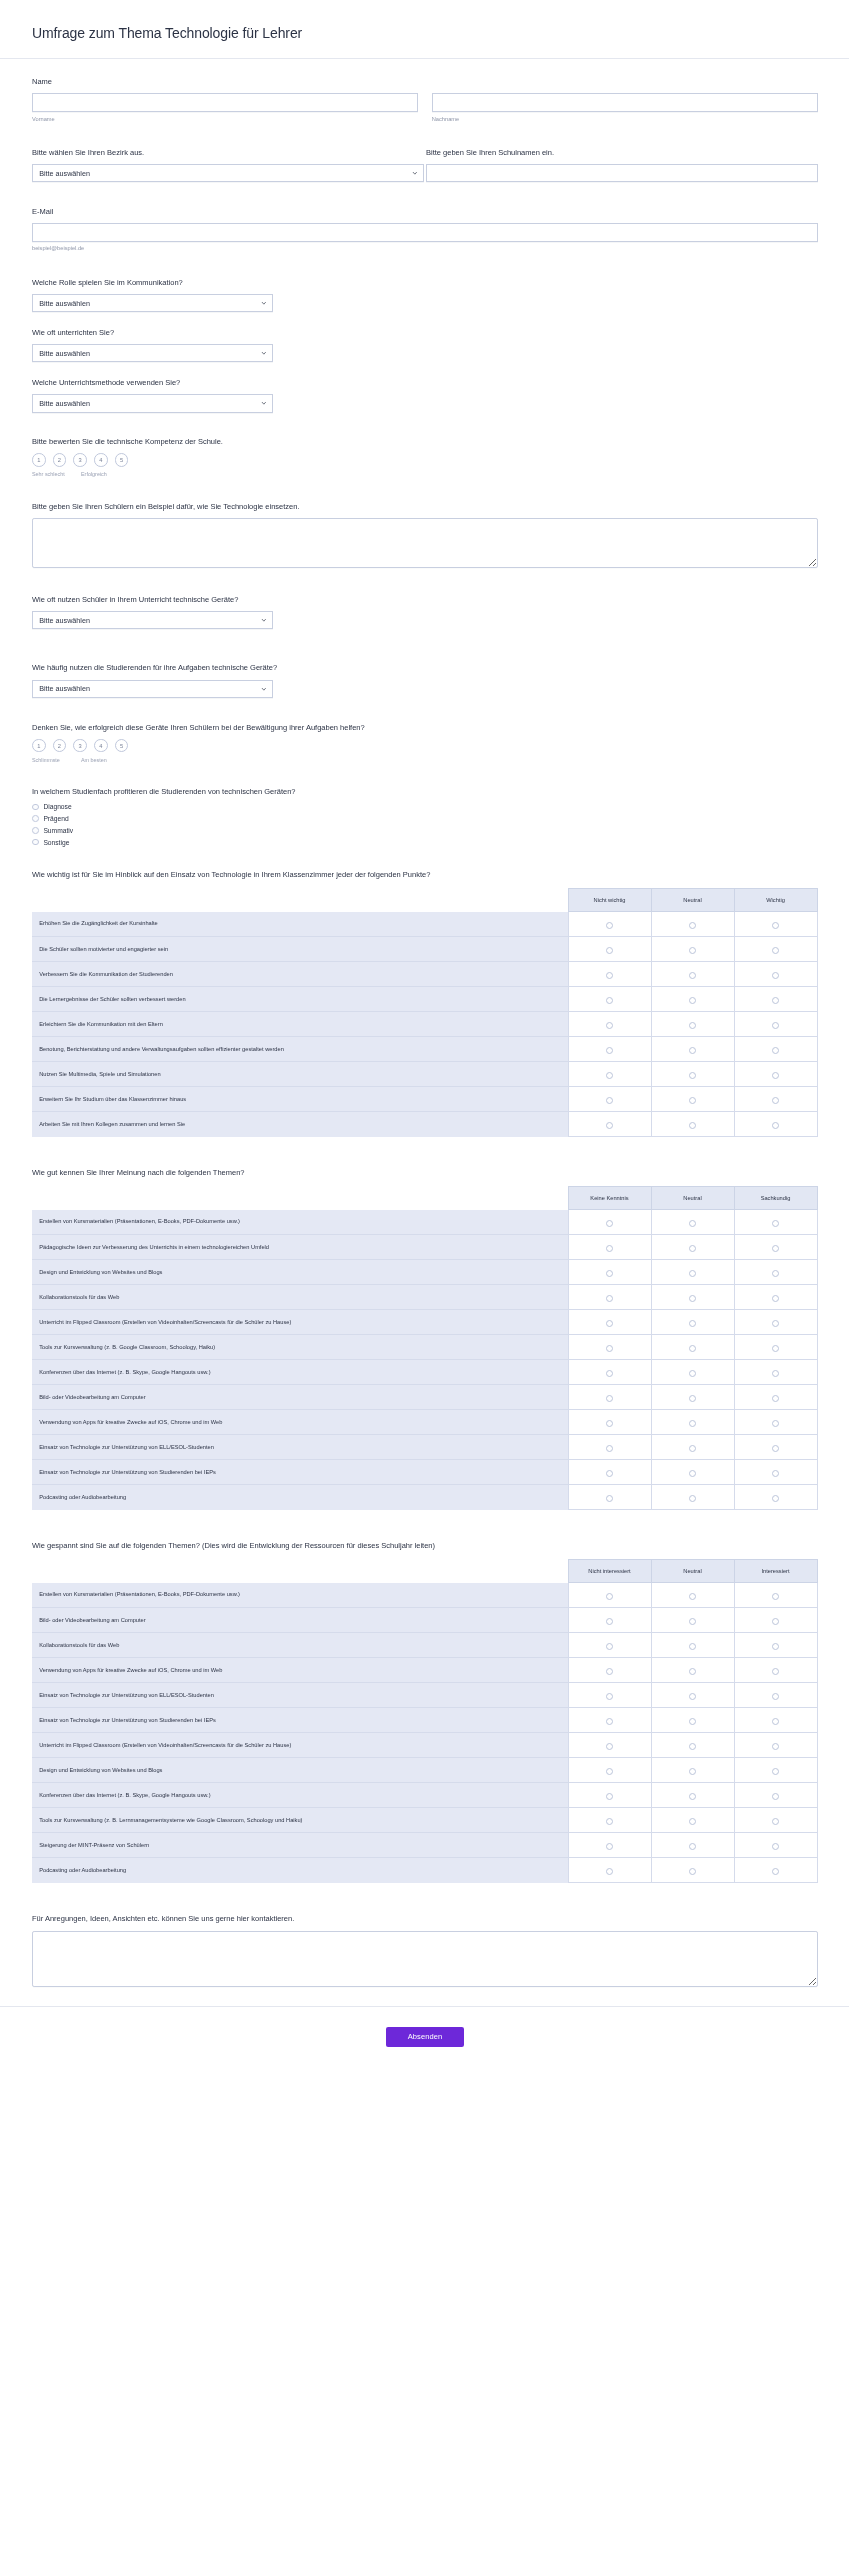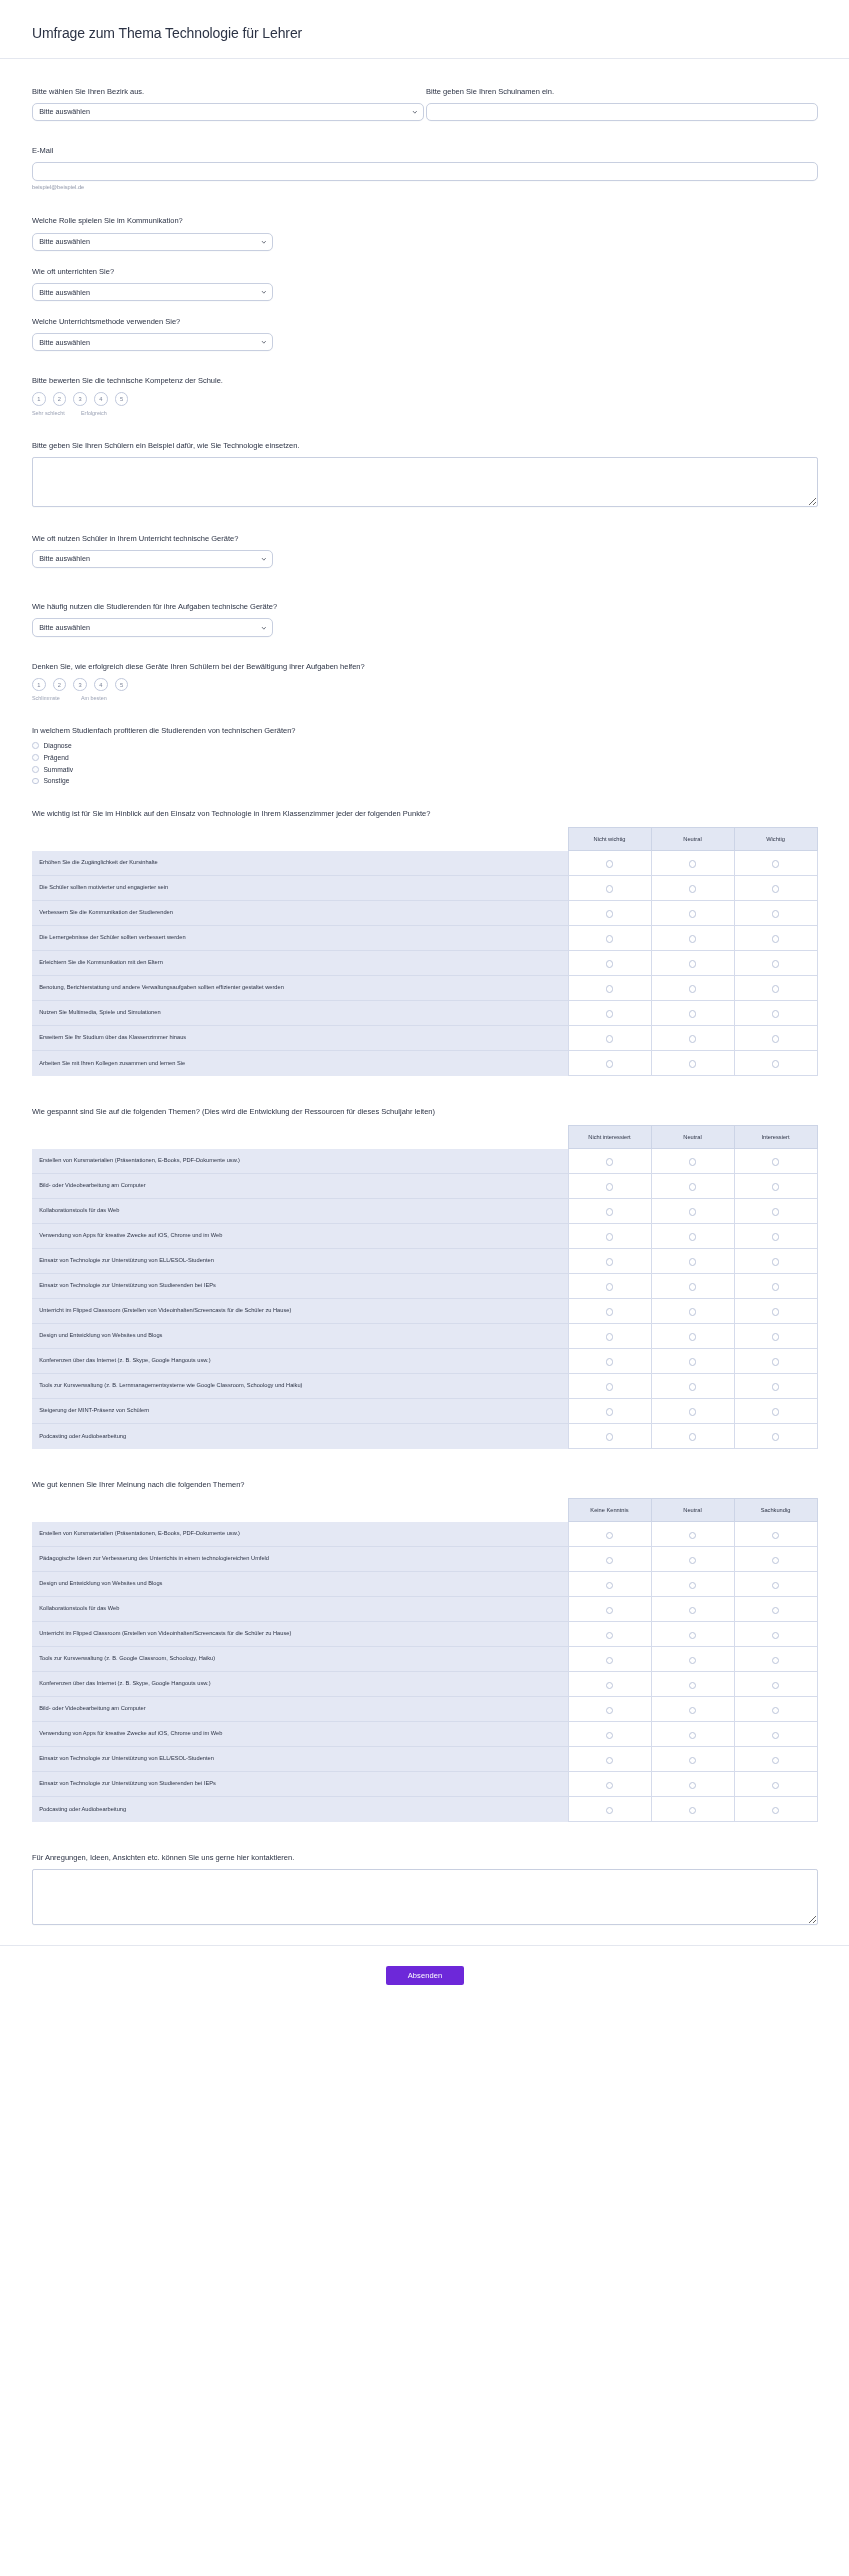--- a/index.html
+++ b/index.html
@@ -44,21 +44,21 @@
     color: #8f96a9;
     margin-top: 3.6px;
     display: block;
     line-height: 1.3;
   }
 
   .txt-input, .sel-input {
     width: 100%;
     height: 18.6px;
     border: 0.5px solid #c8cfe0;
-    border-radius: 5px;
+    border-radius: 0;
     background: #fff;
     font-family: "Liberation Sans", sans-serif;
     font-size: 7.2px;
     color: #2c3345;
     padding: 0 6.2px;
     outline: none;
     box-shadow: 0 0.5px 0.5px rgba(60,70,100,0.05);
   }
   .txt-input::placeholder { color: #b9c0d2; }
 
@@ -232,20 +232,33 @@
 <body>
 
 <div class="page">
 
   <div class="form-header">
     <h1 class="form-title">Umfrage zum Thema Technologie für Lehrer</h1>
   </div>
 
   <div class="form-body">
 
+    <div class="q-block">
+      <span class="q-label">Name</span>
+      <div class="name-grid">
+        <div>
+          <input class="txt-input" type="text" value="" placeholder="" style="">
+          <span class="sublabel">Vorname</span>
+        </div>
+        <div>
+          <input class="txt-input" type="text" value="" placeholder="" style="">
+          <span class="sublabel">Nachname</span>
+        </div>
+      </div>
+    </div>
 
     <div class="gap-lg"></div>
 
     <div class="q-block row2">
       <div class="col">
         <span class="q-label">Bitte wählen Sie Ihren Bezirk aus.</span>
         <div class="sel-wrap">
           <select class="sel-input">
             <option>Bitte auswählen</option>
           </select>
@@ -476,20 +489,113 @@
               <tr>
                 <td class="t-lbl">Arbeiten Sie mit Ihren Kollegen zusammen und lernen Sie</td>
                 <td class="t-opt"><span class="m-radio"></span></td>
                 <td class="t-opt"><span class="m-radio"></span></td>
                 <td class="t-opt"><span class="m-radio"></span></td>
               </tr>
             </tbody>
           </table>
         </div>
         <div class="matrix-block">
+          <span class="matrix-q">Wie gut kennen Sie Ihrer Meinung nach die folgenden Themen?</span>
+          <table class="matrix">
+            <colgroup>
+              <col class="c-lbl">
+              <col class="c-opt">
+              <col class="c-opt">
+              <col class="c-opt">
+            </colgroup>
+            <thead>
+              <tr>
+                <th class="h-lbl"></th>
+                <th class="h-opt">Keine Kenntnis</th>
+                <th class="h-opt">Neutral</th>
+                <th class="h-opt">Sachkundig</th>
+              </tr>
+            </thead>
+            <tbody>
+              <tr>
+                <td class="t-lbl">Erstellen von Kursmaterialien (Präsentationen, E-Books, PDF-Dokumente usw.)</td>
+                <td class="t-opt"><span class="m-radio"></span></td>
+                <td class="t-opt"><span class="m-radio"></span></td>
+                <td class="t-opt"><span class="m-radio"></span></td>
+              </tr>
+              <tr>
+                <td class="t-lbl">Pädagogische Ideen zur Verbesserung des Unterrichts in einem technologiereichen Umfeld</td>
+                <td class="t-opt"><span class="m-radio"></span></td>
+                <td class="t-opt"><span class="m-radio"></span></td>
+                <td class="t-opt"><span class="m-radio"></span></td>
+              </tr>
+              <tr>
+                <td class="t-lbl">Design und Entwicklung von Websites und Blogs</td>
+                <td class="t-opt"><span class="m-radio"></span></td>
+                <td class="t-opt"><span class="m-radio"></span></td>
+                <td class="t-opt"><span class="m-radio"></span></td>
+              </tr>
+              <tr>
+                <td class="t-lbl">Kollaborationstools für das Web</td>
+                <td class="t-opt"><span class="m-radio"></span></td>
+                <td class="t-opt"><span class="m-radio"></span></td>
+                <td class="t-opt"><span class="m-radio"></span></td>
+              </tr>
+              <tr>
+                <td class="t-lbl">Unterricht im Flipped Classroom (Erstellen von Videoinhalten/Screencasts für die Schüler zu Hause)</td>
+                <td class="t-opt"><span class="m-radio"></span></td>
+                <td class="t-opt"><span class="m-radio"></span></td>
+                <td class="t-opt"><span class="m-radio"></span></td>
+              </tr>
+              <tr>
+                <td class="t-lbl">Tools zur Kursverwaltung (z. B. Google Classroom, Schoology, Haiku)</td>
+                <td class="t-opt"><span class="m-radio"></span></td>
+                <td class="t-opt"><span class="m-radio"></span></td>
+                <td class="t-opt"><span class="m-radio"></span></td>
+              </tr>
+              <tr>
+                <td class="t-lbl">Konferenzen über das Internet (z. B. Skype, Google Hangouts usw.)</td>
+                <td class="t-opt"><span class="m-radio"></span></td>
+                <td class="t-opt"><span class="m-radio"></span></td>
+                <td class="t-opt"><span class="m-radio"></span></td>
+              </tr>
+              <tr>
+                <td class="t-lbl">Bild- oder Videobearbeitung am Computer</td>
+                <td class="t-opt"><span class="m-radio"></span></td>
+                <td class="t-opt"><span class="m-radio"></span></td>
+                <td class="t-opt"><span class="m-radio"></span></td>
+              </tr>
+              <tr>
+                <td class="t-lbl">Verwendung von Apps für kreative Zwecke auf iOS, Chrome und im Web</td>
+                <td class="t-opt"><span class="m-radio"></span></td>
+                <td class="t-opt"><span class="m-radio"></span></td>
+                <td class="t-opt"><span class="m-radio"></span></td>
+              </tr>
+              <tr>
+                <td class="t-lbl">Einsatz von Technologie zur Unterstützung von ELL/ESOL-Studenten</td>
+                <td class="t-opt"><span class="m-radio"></span></td>
+                <td class="t-opt"><span class="m-radio"></span></td>
+                <td class="t-opt"><span class="m-radio"></span></td>
+              </tr>
+              <tr>
+                <td class="t-lbl">Einsatz von Technologie zur Unterstützung von Studierenden bei IEPs</td>
+                <td class="t-opt"><span class="m-radio"></span></td>
+                <td class="t-opt"><span class="m-radio"></span></td>
+                <td class="t-opt"><span class="m-radio"></span></td>
+              </tr>
+              <tr>
+                <td class="t-lbl">Podcasting oder Audiobearbeitung</td>
+                <td class="t-opt"><span class="m-radio"></span></td>
+                <td class="t-opt"><span class="m-radio"></span></td>
+                <td class="t-opt"><span class="m-radio"></span></td>
+              </tr>
+            </tbody>
+          </table>
+        </div>
+        <div class="matrix-block">
           <span class="matrix-q">Wie gespannt sind Sie auf die folgenden Themen? (Dies wird die Entwicklung der Ressourcen für dieses Schuljahr leiten)</span>
           <table class="matrix">
             <colgroup>
               <col class="c-lbl">
               <col class="c-opt">
               <col class="c-opt">
               <col class="c-opt">
             </colgroup>
             <thead>
               <tr>
@@ -568,113 +674,20 @@
               </tr>
               <tr>
                 <td class="t-lbl">Podcasting oder Audiobearbeitung</td>
                 <td class="t-opt"><span class="m-radio"></span></td>
                 <td class="t-opt"><span class="m-radio"></span></td>
                 <td class="t-opt"><span class="m-radio"></span></td>
               </tr>
             </tbody>
           </table>
         </div>
-        <div class="matrix-block">
-          <span class="matrix-q">Wie gut kennen Sie Ihrer Meinung nach die folgenden Themen?</span>
-          <table class="matrix">
-            <colgroup>
-              <col class="c-lbl">
-              <col class="c-opt">
-              <col class="c-opt">
-              <col class="c-opt">
-            </colgroup>
-            <thead>
-              <tr>
-                <th class="h-lbl"></th>
-                <th class="h-opt">Keine Kenntnis</th>
-                <th class="h-opt">Neutral</th>
-                <th class="h-opt">Sachkundig</th>
-              </tr>
-            </thead>
-            <tbody>
-              <tr>
-                <td class="t-lbl">Erstellen von Kursmaterialien (Präsentationen, E-Books, PDF-Dokumente usw.)</td>
-                <td class="t-opt"><span class="m-radio"></span></td>
-                <td class="t-opt"><span class="m-radio"></span></td>
-                <td class="t-opt"><span class="m-radio"></span></td>
-              </tr>
-              <tr>
-                <td class="t-lbl">Pädagogische Ideen zur Verbesserung des Unterrichts in einem technologiereichen Umfeld</td>
-                <td class="t-opt"><span class="m-radio"></span></td>
-                <td class="t-opt"><span class="m-radio"></span></td>
-                <td class="t-opt"><span class="m-radio"></span></td>
-              </tr>
-              <tr>
-                <td class="t-lbl">Design und Entwicklung von Websites und Blogs</td>
-                <td class="t-opt"><span class="m-radio"></span></td>
-                <td class="t-opt"><span class="m-radio"></span></td>
-                <td class="t-opt"><span class="m-radio"></span></td>
-              </tr>
-              <tr>
-                <td class="t-lbl">Kollaborationstools für das Web</td>
-                <td class="t-opt"><span class="m-radio"></span></td>
-                <td class="t-opt"><span class="m-radio"></span></td>
-                <td class="t-opt"><span class="m-radio"></span></td>
-              </tr>
-              <tr>
-                <td class="t-lbl">Unterricht im Flipped Classroom (Erstellen von Videoinhalten/Screencasts für die Schüler zu Hause)</td>
-                <td class="t-opt"><span class="m-radio"></span></td>
-                <td class="t-opt"><span class="m-radio"></span></td>
-                <td class="t-opt"><span class="m-radio"></span></td>
-              </tr>
-              <tr>
-                <td class="t-lbl">Tools zur Kursverwaltung (z. B. Google Classroom, Schoology, Haiku)</td>
-                <td class="t-opt"><span class="m-radio"></span></td>
-                <td class="t-opt"><span class="m-radio"></span></td>
-                <td class="t-opt"><span class="m-radio"></span></td>
-              </tr>
-              <tr>
-                <td class="t-lbl">Konferenzen über das Internet (z. B. Skype, Google Hangouts usw.)</td>
-                <td class="t-opt"><span class="m-radio"></span></td>
-                <td class="t-opt"><span class="m-radio"></span></td>
-                <td class="t-opt"><span class="m-radio"></span></td>
-              </tr>
-              <tr>
-                <td class="t-lbl">Bild- oder Videobearbeitung am Computer</td>
-                <td class="t-opt"><span class="m-radio"></span></td>
-                <td class="t-opt"><span class="m-radio"></span></td>
-                <td class="t-opt"><span class="m-radio"></span></td>
-              </tr>
-              <tr>
-                <td class="t-lbl">Verwendung von Apps für kreative Zwecke auf iOS, Chrome und im Web</td>
-                <td class="t-opt"><span class="m-radio"></span></td>
-                <td class="t-opt"><span class="m-radio"></span></td>
-                <td class="t-opt"><span class="m-radio"></span></td>
-              </tr>
-              <tr>
-                <td class="t-lbl">Einsatz von Technologie zur Unterstützung von ELL/ESOL-Studenten</td>
-                <td class="t-opt"><span class="m-radio"></span></td>
-                <td class="t-opt"><span class="m-radio"></span></td>
-                <td class="t-opt"><span class="m-radio"></span></td>
-              </tr>
-              <tr>
-                <td class="t-lbl">Einsatz von Technologie zur Unterstützung von Studierenden bei IEPs</td>
-                <td class="t-opt"><span class="m-radio"></span></td>
-                <td class="t-opt"><span class="m-radio"></span></td>
-                <td class="t-opt"><span class="m-radio"></span></td>
-              </tr>
-              <tr>
-                <td class="t-lbl">Podcasting oder Audiobearbeitung</td>
-                <td class="t-opt"><span class="m-radio"></span></td>
-                <td class="t-opt"><span class="m-radio"></span></td>
-                <td class="t-opt"><span class="m-radio"></span></td>
-              </tr>
-            </tbody>
-          </table>
-        </div>
       </div>
 
     <div class="q-block">
       <span class="q-label">Für Anregungen, Ideen, Ansichten etc. können Sie uns gerne hier kontaktieren.</span>
       <textarea class="ta" style="height: 56px;" placeholder=""></textarea>
     </div>
 
   </div>
 
   <div class="form-footer">

